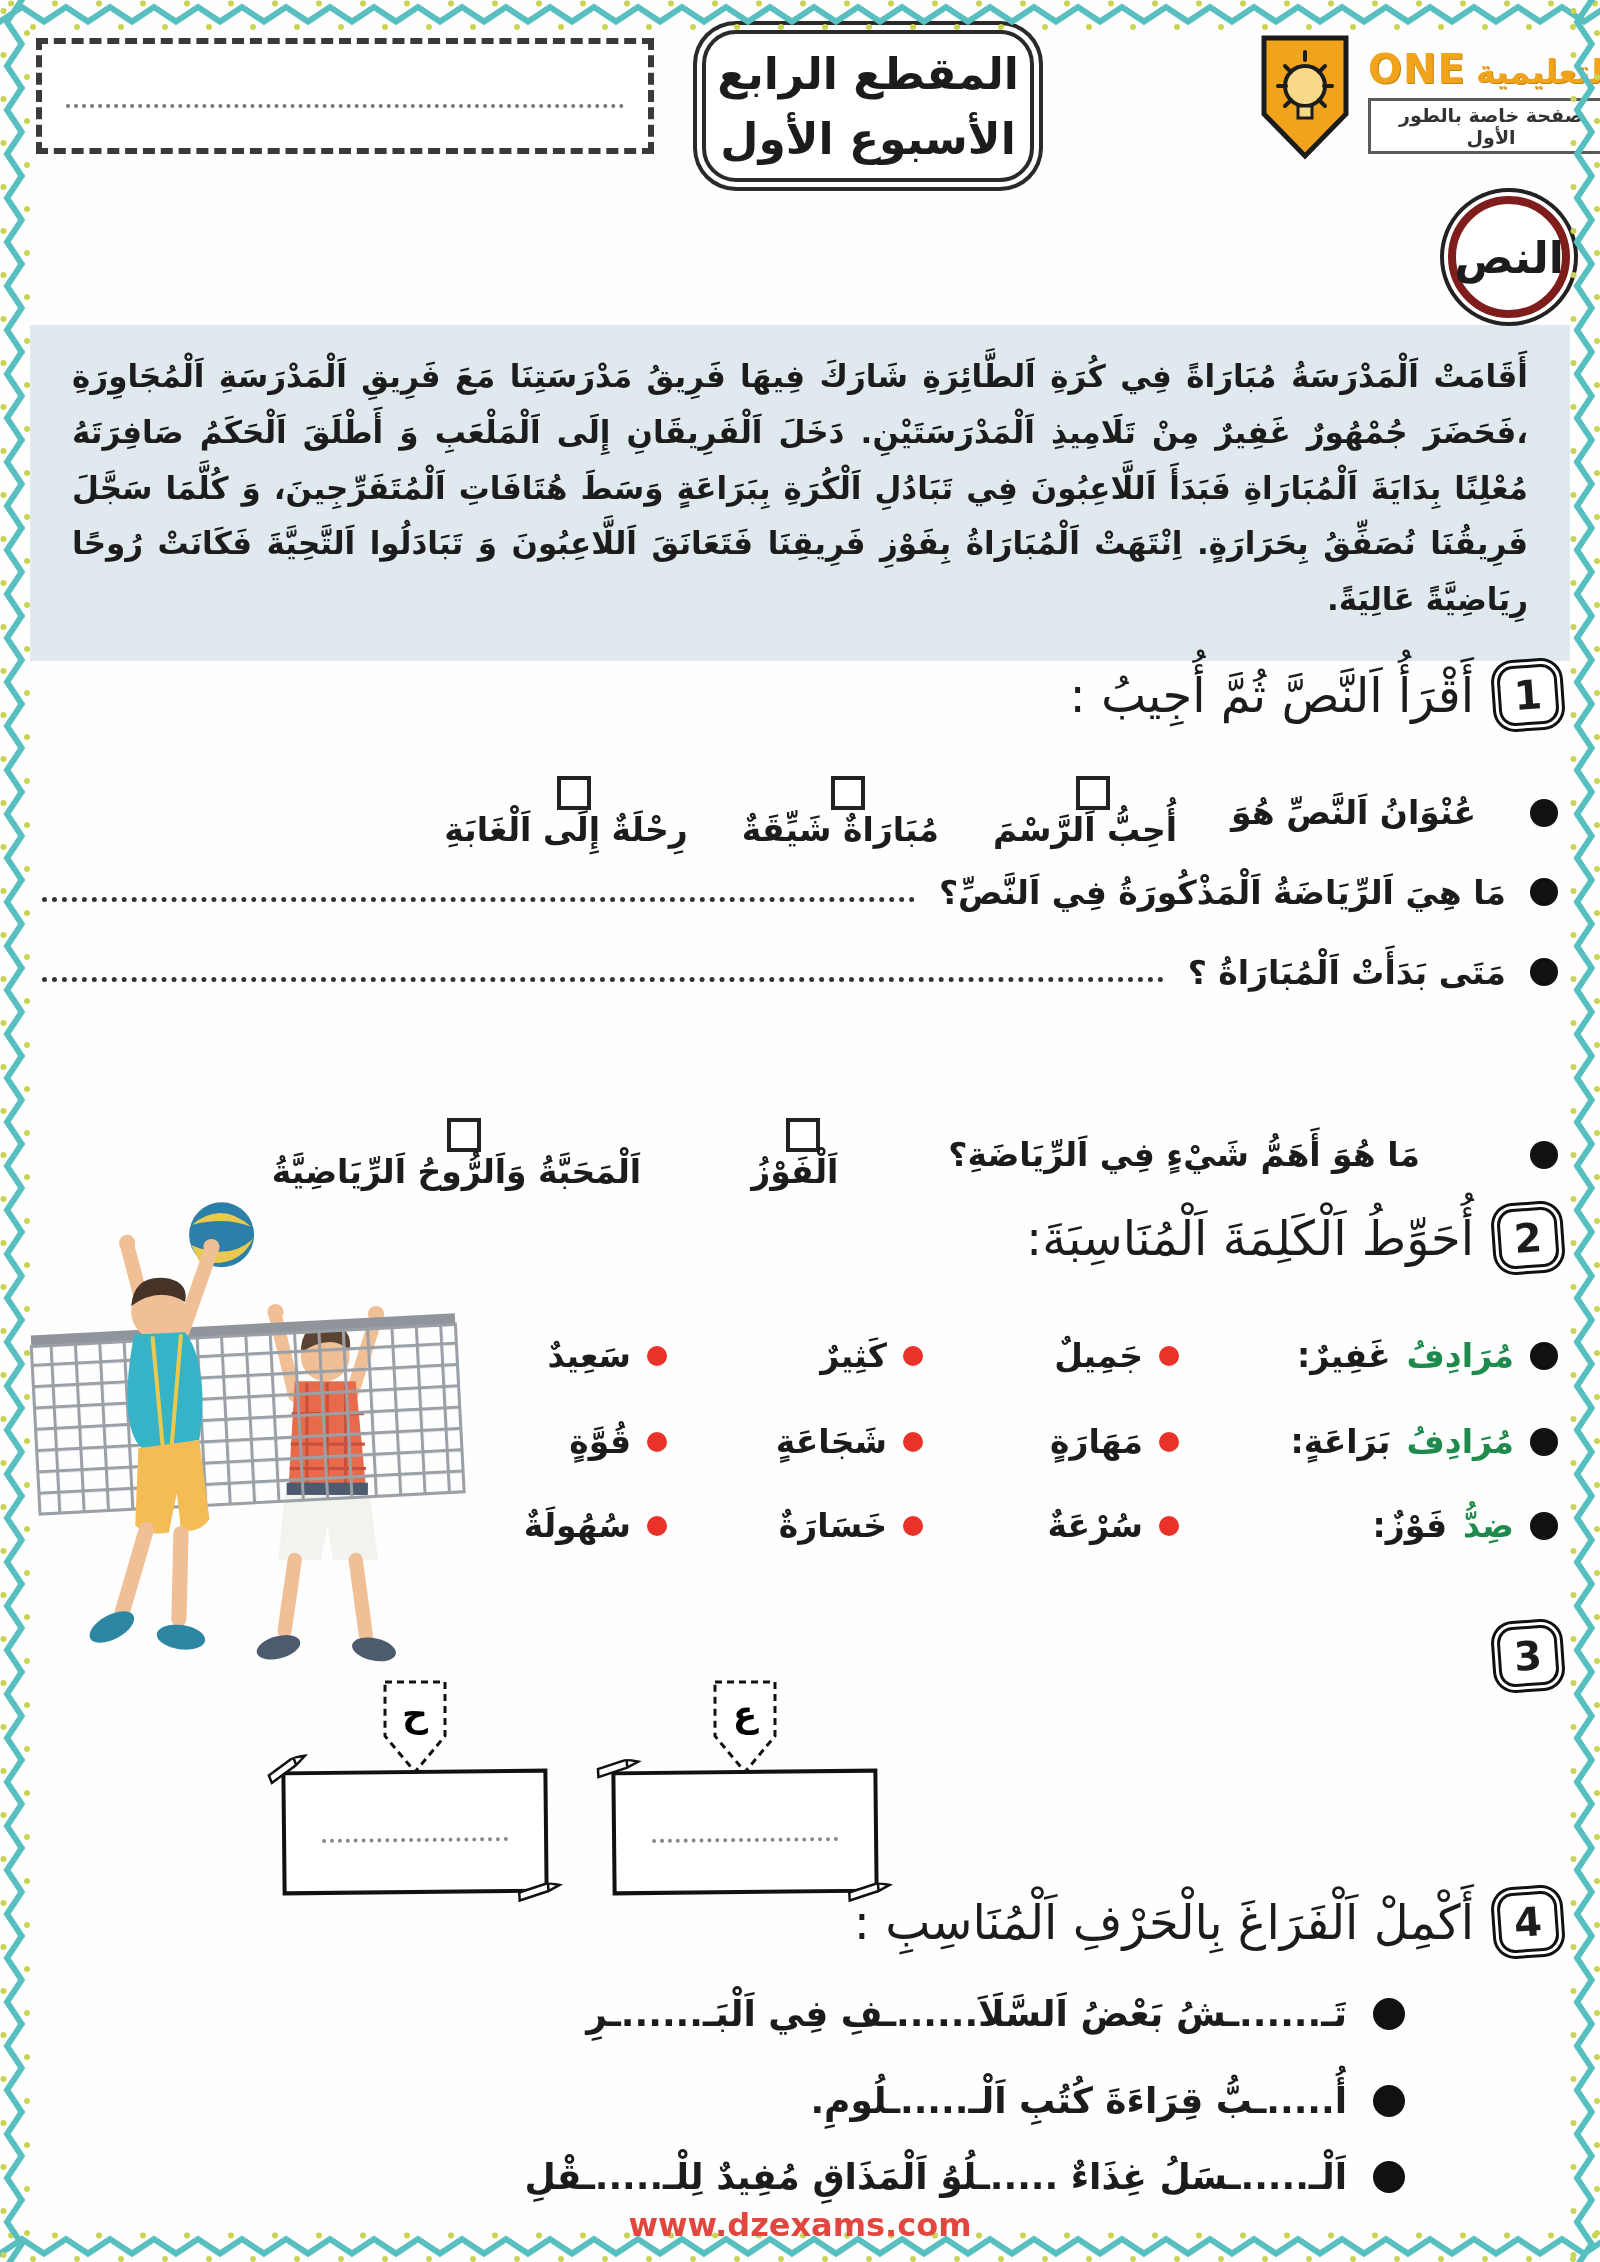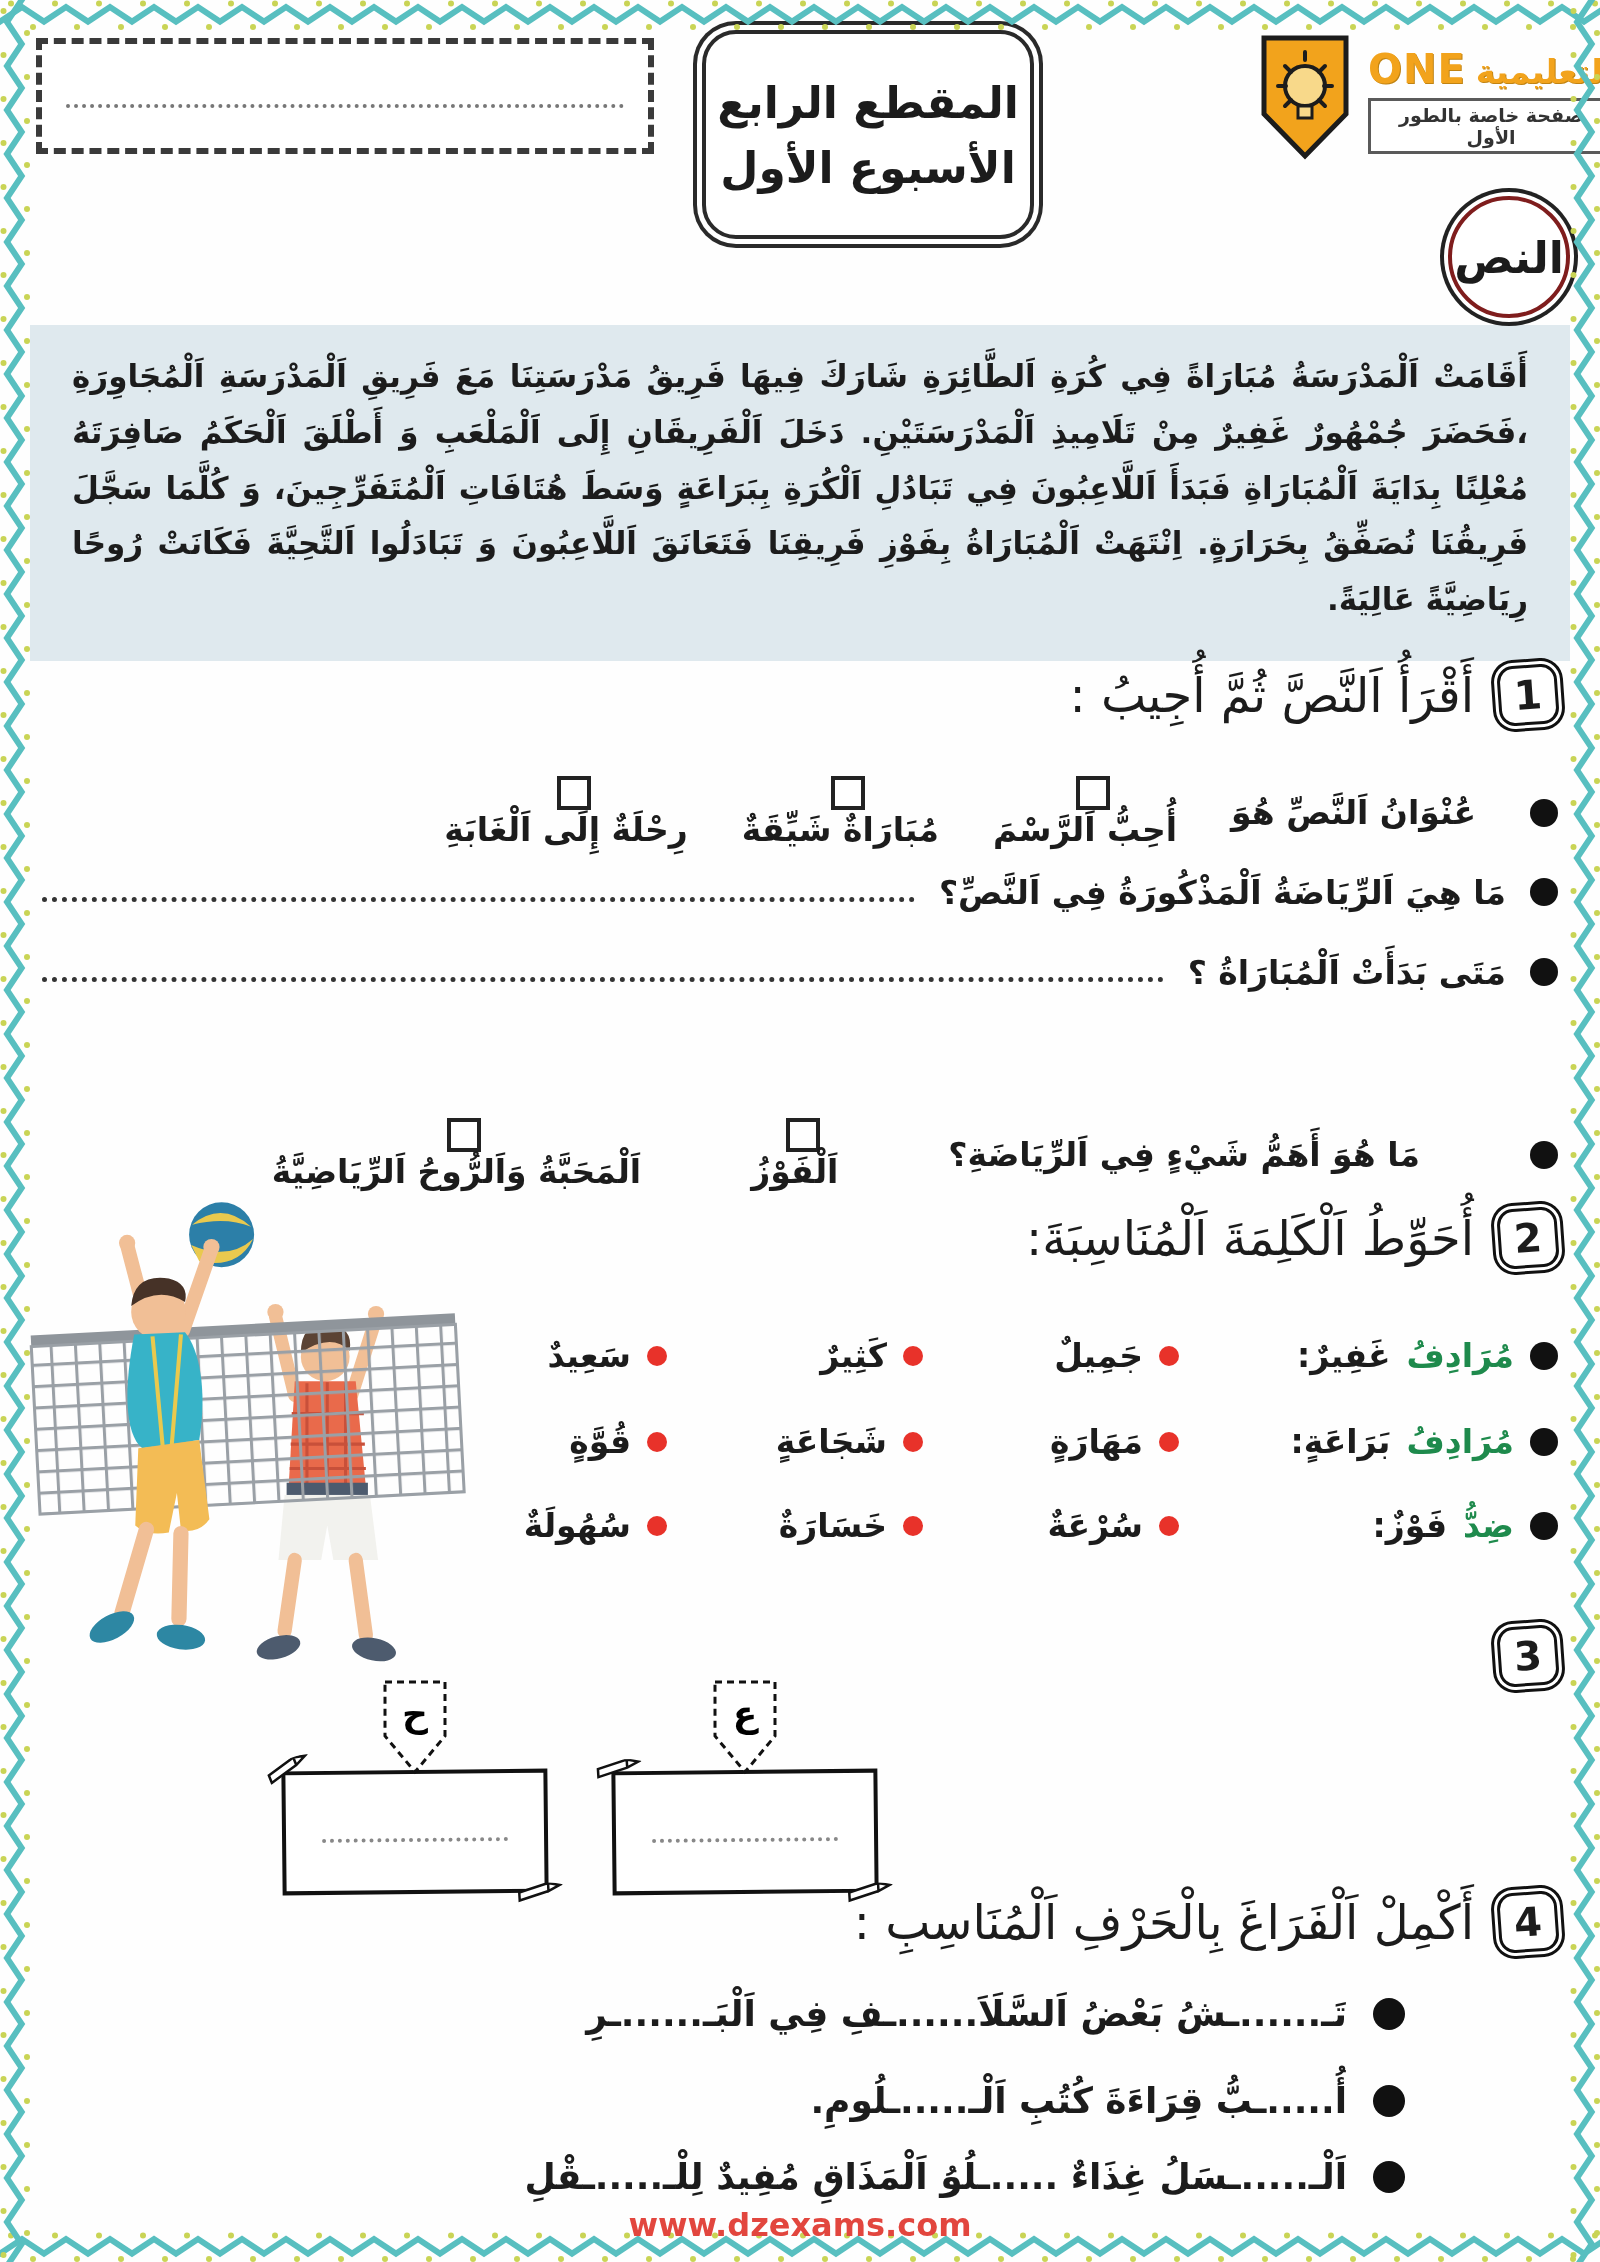--- a/index.html
+++ b/index.html
@@ -17,36 +17,36 @@
   .bz { position:absolute; z-index:6; }
   .bz-top { left:0; top:0; }
   .bz-bottom { left:0; top:2232px; }
   .bz-left { left:0; top:0; }
   .bz-right { left:1570px; top:0; }
 
   
   .name-box { position:absolute; left:36px; top:38px; width:618px; height:116px; border:6px dashed #3a3a3a; background:#fff; }
   .name-line { position:absolute; left:4%; right:4%; top:60px; border-top:4px dotted #777; }
   .title-frame {
-    position:absolute; left:702px; top:30px; width:332px; height:209px;
+    position:absolute; left:702px; top:30px; width:332px; height:152px;
     border:4px solid #2a2a2a; border-radius:34px;
     box-shadow: 0 0 0 5px #fff, 0 0 0 9px #2a2a2a;
     display:flex; flex-direction:column; align-items:center; justify-content:center; gap:14px;
     font-size:44px; font-weight:bold; background:#fff;
   }
   .logo { position:absolute; left:1258px; top:30px; width:340px; height:140px; display:flex; direction:ltr; gap:16px; align-items:flex-start; }
   .shield-svg { width:94px; height:132px; flex:none; }
   .logo-col { display:flex; flex-direction:column; gap:6px; padding-top:16px; }
   .brand { display:flex; direction:ltr; gap:10px; align-items:baseline; }
   .brand-one { color:#f2a31c; font-weight:bold; font-size:40px; letter-spacing:1px; text-shadow:1px 1px 0 #c08312; }
   .brand-ar  { color:#f2a31c; font-weight:bold; font-size:33px; text-shadow:1px 1px 0 #c08312; }
   .tagline { border:3px solid #5a5a5a; padding:3px 12px; font-size:19px; font-weight:bold; color:#333; direction:rtl; background:#fff; text-align:center; }
   .nass-badge {
     position:absolute; left:1448px; top:196px; width:122px; height:122px;
-    border:4px solid #7f1d1d; border-radius:50%;
+    border:8px solid #7f1d1d; border-radius:50%;
     box-shadow: 0 0 0 4px #fff, 0 0 0 8px #222;
     display:flex; align-items:center; justify-content:center;
     font-size:44px; font-weight:bold; background:#fff; z-index:4;
   }
 
   
   .paragraph {
     position:absolute; left:30px; top:325px; width:1540px; height:336px;
     background:#dfe9ee; padding:24px 42px;
     font-size:31px; font-weight:bold; line-height:1.8;

